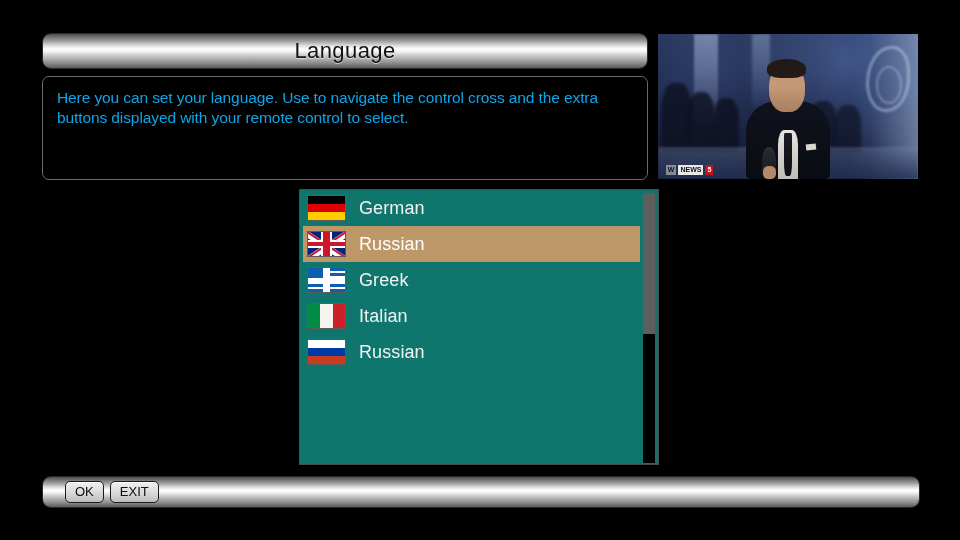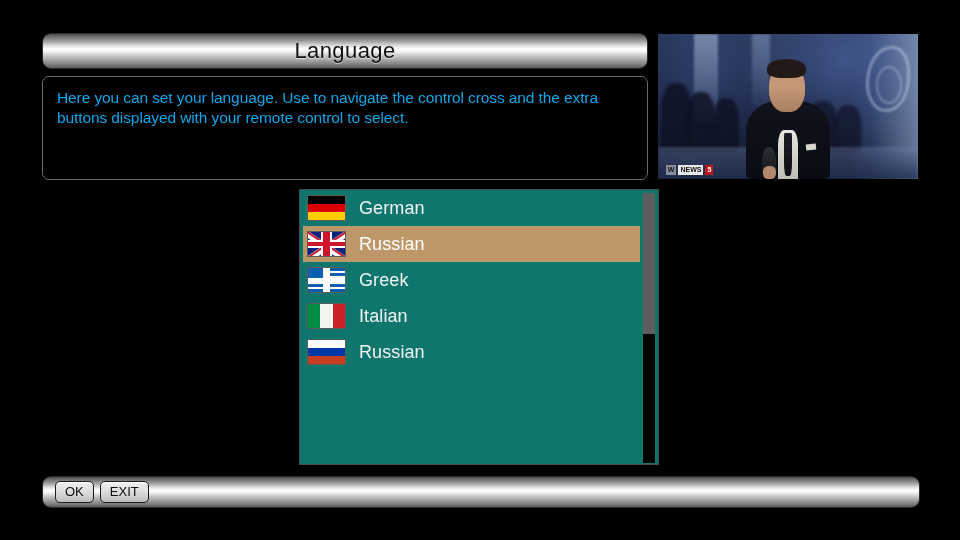--- a/index.html
+++ b/index.html
@@ -194,21 +194,21 @@
   }
   #scroll-thumb {
     position:absolute; left:0; top:0;
     width:12px; height:141px; background:#5e5e5e;
   }
 
   
   #footer-bar {
     position:absolute; left:42px; top:476px;
     width:878px; height:32px;
-    display:flex; align-items:center; padding-left:12px; gap:6px;
+    display:flex; align-items:center; padding-left:22px; gap:6px;
   }
   .softkey {
     background:linear-gradient(to bottom,#f0f0f0 0%, #dcdcdc 50%, #bdbdbd 100%);
     border:1px solid #1c1c1c; border-radius:5px;
     color:#0d0d0d; font-size:13px;
     font-family:"Liberation Sans", sans-serif;
     padding:2px 9px 3px 9px; line-height:15px;
     box-shadow:inset 0 1px 0 rgba(255,255,255,.85);
   }
 </style>

